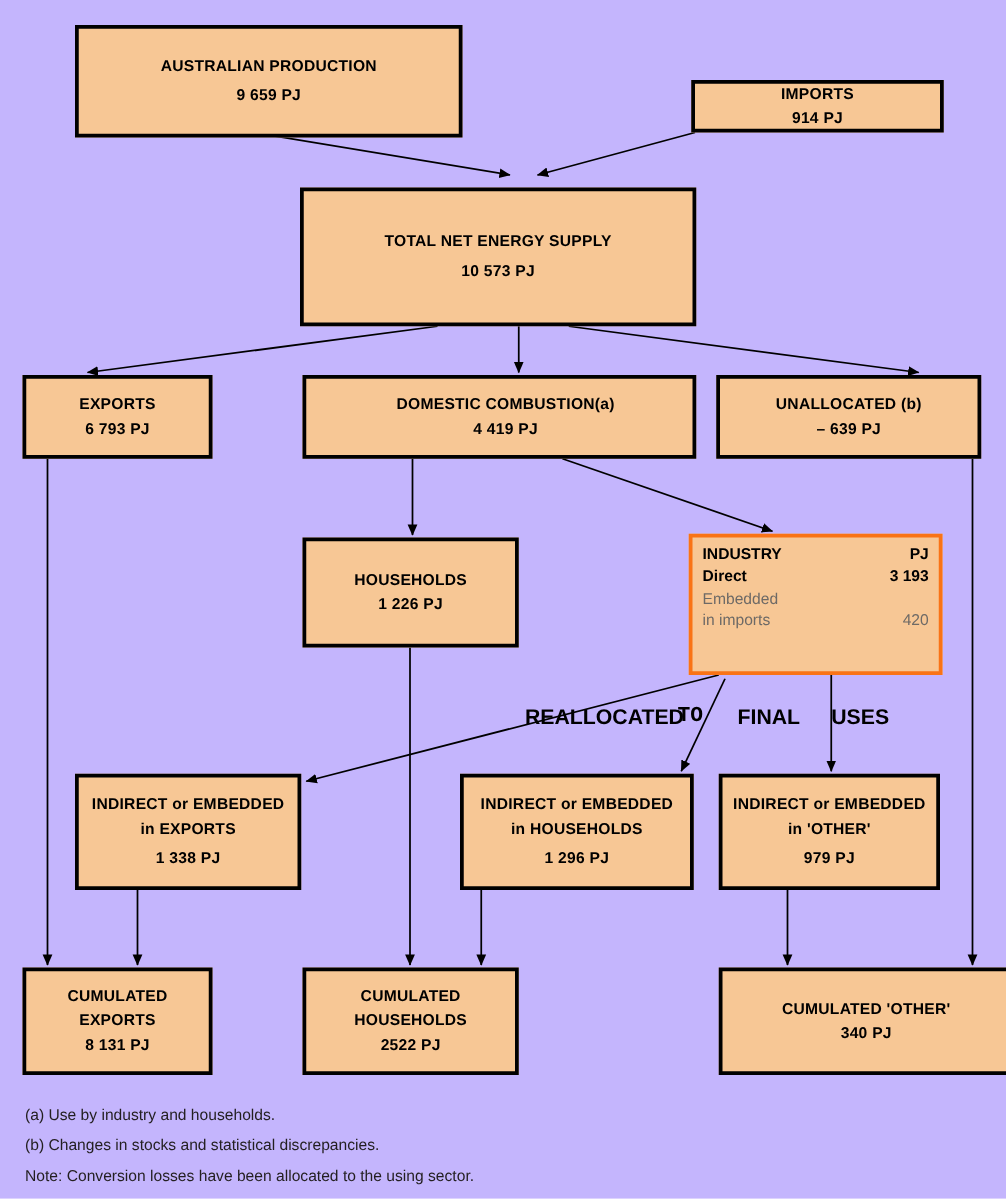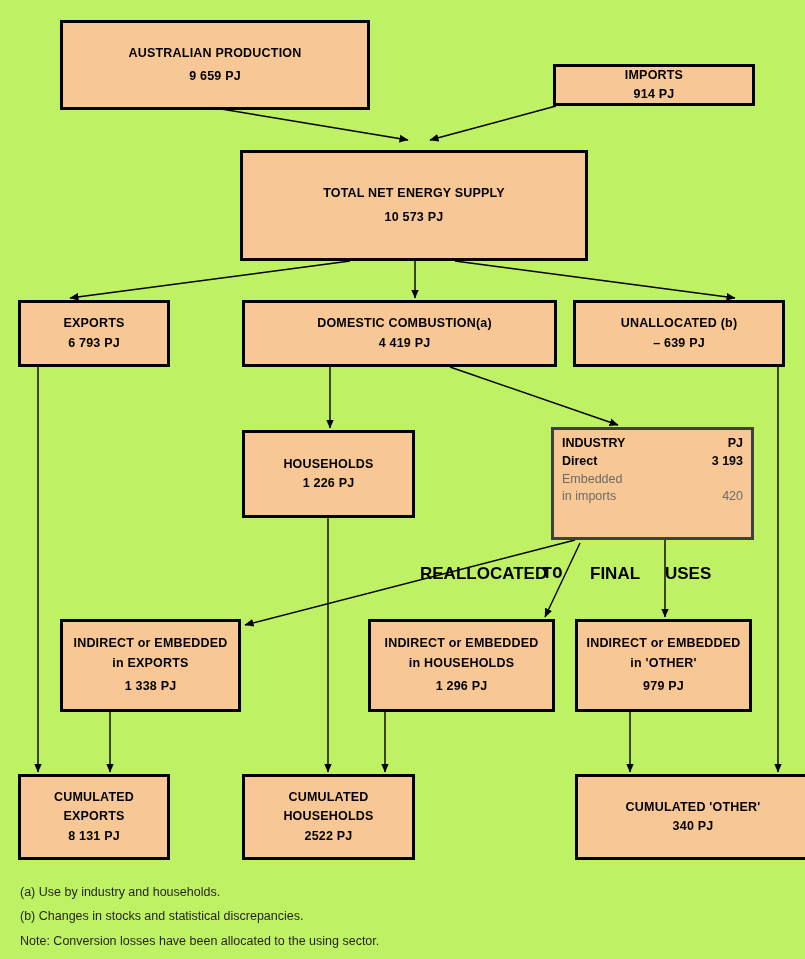--- a/index.html
+++ b/index.html
@@ -5,21 +5,21 @@
 <style>
   html, body {
     margin: 0;
     padding: 0;
     background: #ffffff;
   }
   #page {
     position: relative;
     width: 805px;
     height: 959px;
-    background: #bef264;
+    background: #c4b5fd;
     font-family: "Liberation Sans", sans-serif;
     overflow: hidden;
   }
   #connectors {
     position: absolute;
     left: 0;
     top: 0;
     width: 805px;
     height: 959px;
     pointer-events: none;
@@ -42,21 +42,21 @@
     z-index: 2;
   }
   .node .line { display: block; white-space: nowrap; }
   .node.gap .line.value { margin-top: 4px; }
 
   
   .table-node {
     position: absolute;
     box-sizing: border-box;
     background: #f7c795;
-    border: 3px solid #404040;
+    border: 3px solid #f97316;
     color: #000000;
     font-size: 12.5px;
     padding: 5px 8px 5px 8px;
     z-index: 2;
   }
   .table-node .row {
     display: flex;
     justify-content: space-between;
     align-items: baseline;
     line-height: 1.42;
@@ -136,21 +136,21 @@
   <div class="node gap" style="left:60px; top:20px; width:310px; height:90px;">
     <span class="line label">AUSTRALIAN PRODUCTION</span>
     <span class="line value">9 659 PJ</span>
   </div>
 
   <div class="node" style="left:553px; top:64px; width:202px; height:42px;">
     <span class="line label">IMPORTS</span>
     <span class="line value">914 PJ</span>
   </div>
 
-  <div class="node gap" style="left:240px; top:150px; width:348px; height:111px;">
+  <div class="node gap" style="left:240px; top:150px; width:317px; height:111px;">
     <span class="line label">TOTAL NET ENERGY SUPPLY</span>
     <span class="line value">10 573 PJ</span>
   </div>
 
   <div class="node" style="left:18px; top:300px; width:152px; height:67px;">
     <span class="line label">EXPORTS</span>
     <span class="line value">6 793 PJ</span>
   </div>
 
   <div class="node" style="left:242px; top:300px; width:315px; height:67px;padding-left:10px;">

